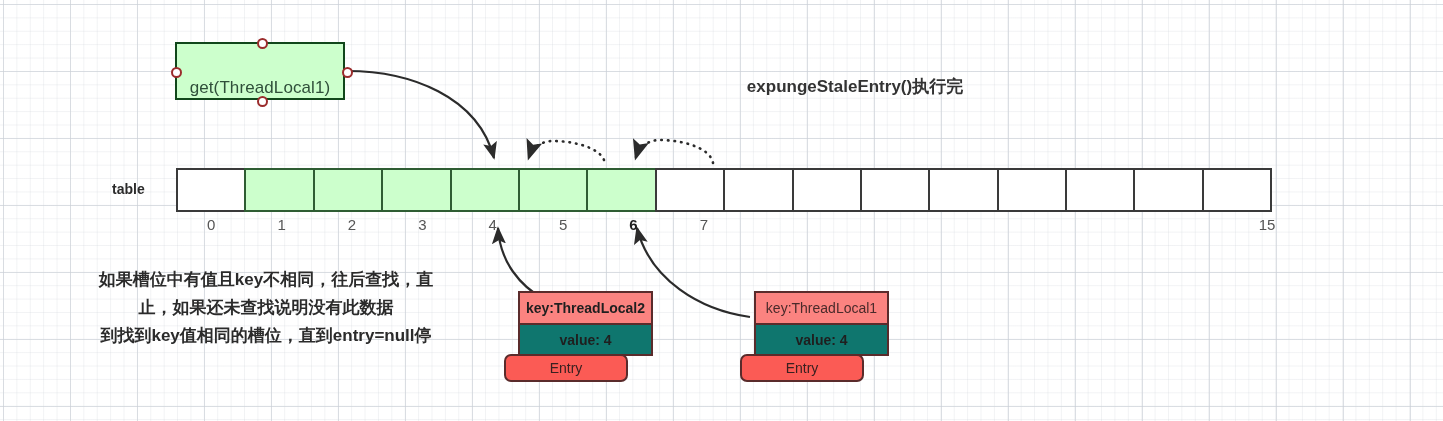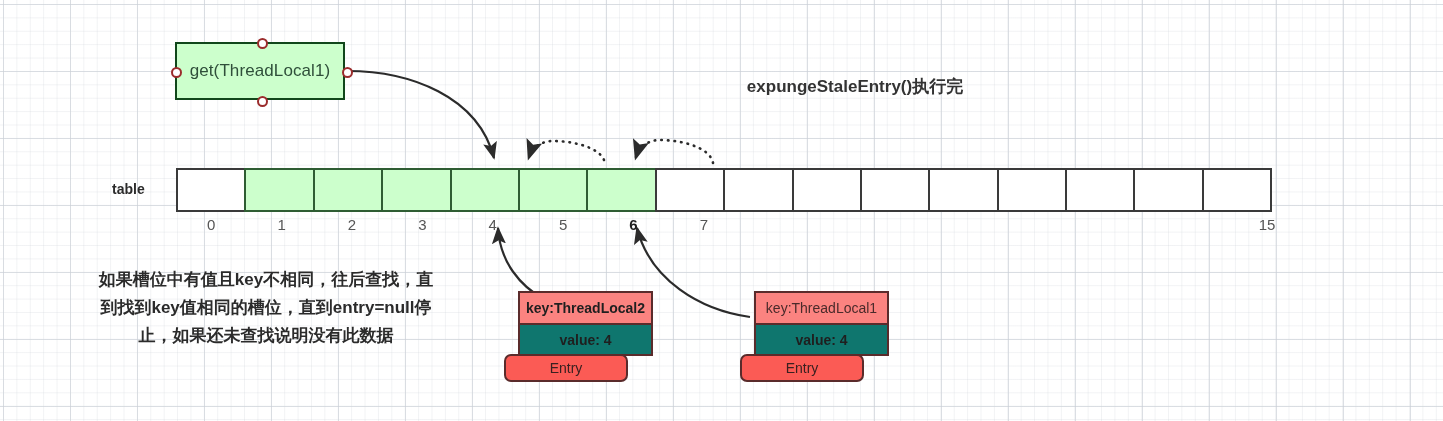--- a/index.html
+++ b/index.html
@@ -26,21 +26,21 @@
       67px 67px;
     background-position: 3px 4px, 3px 4px, 3px 4px, 3px 4px;
   }
   #svg-layer{position:absolute;left:0;top:0;width:1443px;height:421px;pointer-events:none;}
 
   
   .node-get{
     position:absolute;left:175px;top:42px;width:170px;height:58px;
     background:#ccffcc;border:2px solid #11471b;
     box-sizing:border-box;
-    display:flex;align-items:center;justify-content:center;
+    display:flex;align-items:flex-end;justify-content:center;
     font-size:17px;color:#2f4f3a;
     letter-spacing:.1px;
   }
   .port{
     position:absolute;width:11px;height:11px;border-radius:50%;
     background:#ffffff;border:2px solid #9b2c2c;box-sizing:border-box;
   }
   .port.left{left:-6px;top:23px;}
   .port.right{left:165px;top:23px;}
   .port.top{left:80px;top:-6px;}
@@ -181,22 +181,22 @@
     <div class="idx blank"></div>
     <div class="idx blank"></div>
     <div class="idx blank"></div>
     <div class="idx blank"></div>
     <div class="idx blank"></div>
     <div class="idx">15</div>
   </div>
 
 <div class="note">
   <div>如果槽位中有值且key不相同，往后查找，直</div>
+  <div>止，如果还未查找说明没有此数据</div>
   <div>到找到key值相同的槽位，直到entry=null停</div>
-  <div>止，如果还未查找说明没有此数据</div>
 </div>
 
 <div class="entry-card" id="card-a">
   <div class="row key">key:ThreadLocal2</div>
   <div class="row value">value: 4</div>
   <div class="row entry">Entry</div>
 </div>
 
 <div class="entry-card" id="card-b">
   <div class="row key">key:ThreadLocal1</div>

